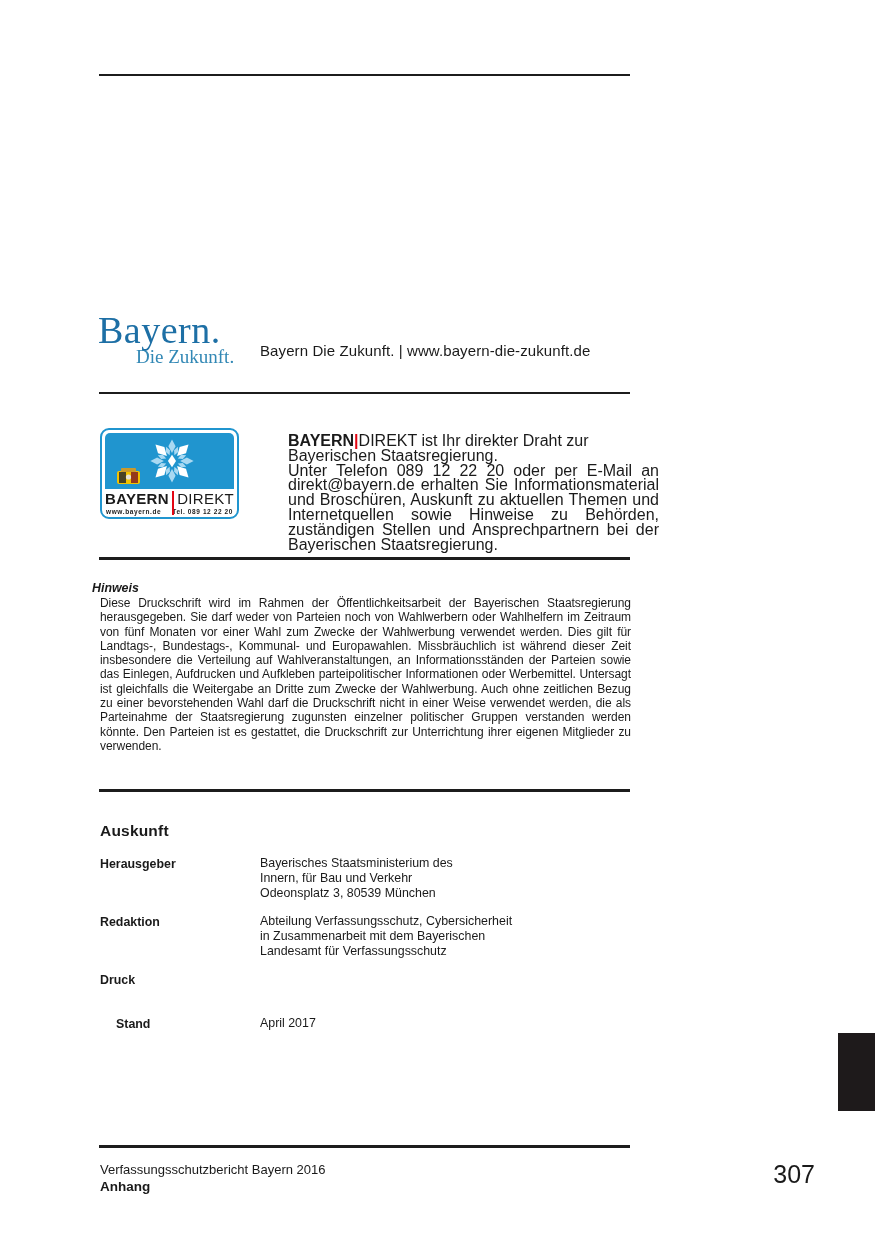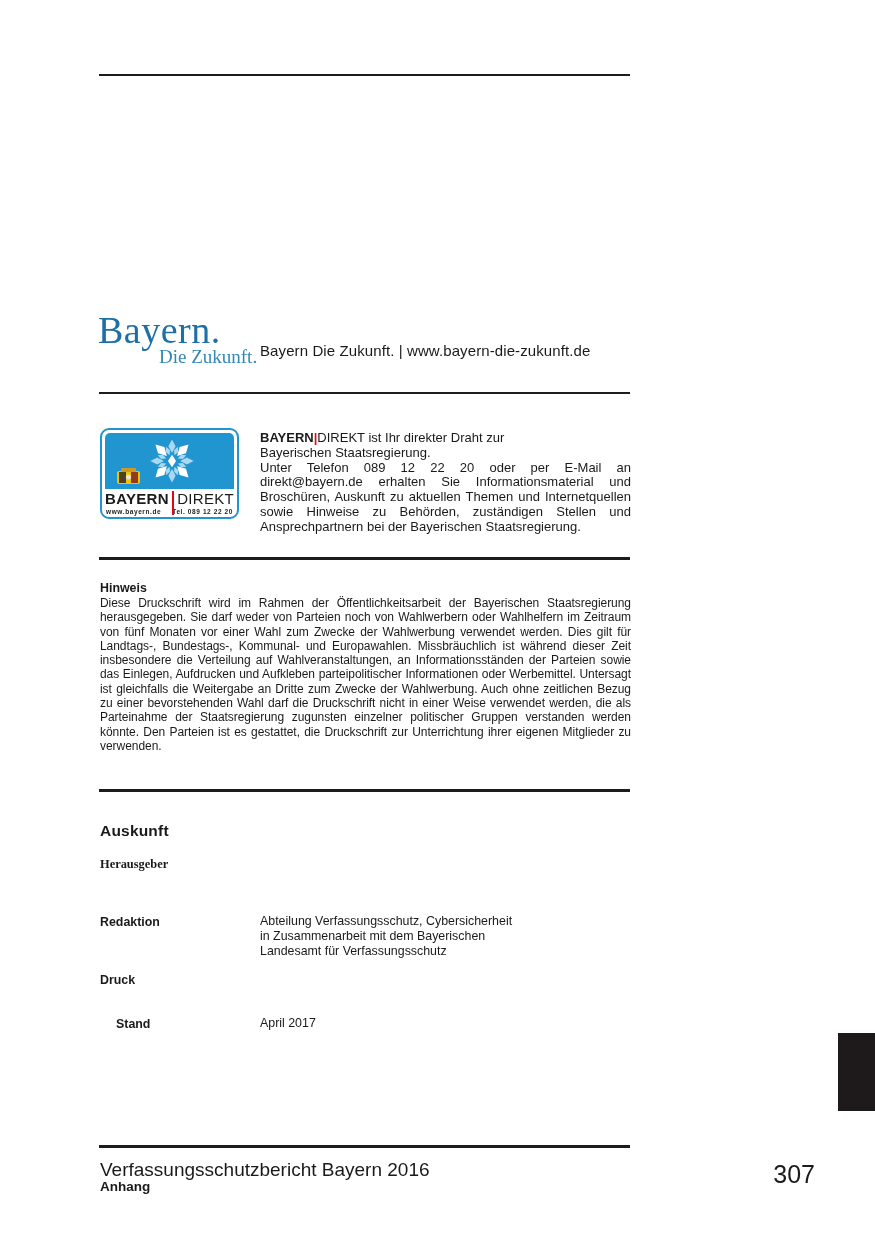--- a/index.html
+++ b/index.html
@@ -10,50 +10,50 @@
     font-family: "Liberation Sans", "DejaVu Sans", sans-serif;
     color: #1a1a1a;
     overflow: hidden;
     margin: 0 auto;
   }
   .abs { position: absolute; }
   .rule { background: #1c1c1c; }
 
   
   .wordmark { font-family: "Liberation Serif", "DejaVu Serif", serif; font-size: 38px; line-height: 1; letter-spacing: 0.5px; }
-  .claim    { font-family: "Liberation Serif", "DejaVu Serif", serif; font-size: 19px; line-height: 1; margin: -2px 0 0 61px; }
+  .claim    { font-family: "Liberation Serif", "DejaVu Serif", serif; font-size: 19px; line-height: 1; margin: -2px 0 0 38px; }
   .tagline  { font-size: 15px; letter-spacing: 0.1px; }
 
   
   .badge { width: 139px; height: 91px; border: 2px solid #2095cf; border-radius: 9px; background: #ffffff; padding: 3px; box-sizing: border-box; }
   .badge-blue { position: relative; width: 129px; height: 56px; background: #2095cf; border-radius: 5px 5px 0 0; }
   .badge-strip { position: relative; width: 129px; height: 27px; background: #ffffff; }
   .badge-row1 { display: flex; align-items: center; height: 17px; padding-top: 1px; }
   .badge-bold { font-weight: bold; font-size: 15px; letter-spacing: 0.3px; }
   .badge-reg  { font-size: 15px; letter-spacing: 0.3px; }
   .badge-bar  { width: 3px; height: 24px; background: #e30613; margin: 0 3px; position: relative; top: 4px; }
   .badge-row2 { display: flex; justify-content: space-between; font-size: 6.5px; font-weight: bold; letter-spacing: 0.6px; padding: 1px 1px 0 1px; color: #222; }
   .crest { position: absolute; left: 12px; bottom: 3px; }
 
   
-  .direkt-text { width: 371px; font-size: 13px; line-height: 14.8px; }
+  .direkt-text { width: 371px; font-size: 16px; line-height: 14.8px; margin-left: 28px; }
   .direkt-text .bold { font-weight: bold; }
   .direkt-text .redpipe { color: #e30613; font-weight: bold; }
   .preline { white-space: pre-line; }
   .just-block { display: block; text-align: justify; }
 
   .h-small { font-weight: bold; font-size: 12.4px; }
   .hinweis-body { width: 531px; font-size: 12px; line-height: 14.3px; text-align: justify; letter-spacing: -0.05px; }
 
   .impressum-h { font-weight: bold; font-size: 15.5px; letter-spacing: 0.2px; }
   .imp-label { font-weight: bold; font-size: 12.4px; }
   .imp-value { font-size: 12.4px; line-height: 15px; white-space: pre-line; }
   .urls { font-weight: bold; font-size: 12.4px; line-height: 15.5px; white-space: pre-line; }
 
-  .footer-title { font-size: 19px; line-height: 17px; }
+  .footer-title { font-size: 13px; line-height: 17px; }
   .footer-section { font-size: 13.5px; line-height: 17px; font-weight: bold; }
   .page-num { font-size: 25px; text-align: right; }
   .edge-tab { background: #1e1a1b; }
 </style>
 </head>
 <body>
 
 <div class="page">
 
   <div class="abs rule" style="left:99px; top:74px; width:531px; height:1.5px;"></div>
@@ -142,28 +142,31 @@
         <span>Tel. 089 12 22 20</span>
       </div>
     </div>
   </div>
 
   <p class="abs direkt-text" style="left:260px; top:418px;"><span class="bold">BAYERN</span><span class="redpipe">|</span><span>DIREKT</span> <span class="preline">ist Ihr direkter Draht zur
 Bayerischen Staatsregierung.</span><span class="just-block">Unter Telefon 089 12 22 20 oder per E-Mail an direkt@bayern.de erhalten Sie Informationsmaterial und Broschüren, Auskunft zu aktuellen Themen und Internetquellen sowie Hinweise zu Behörden, zuständigen Stellen und Ansprechpartnern bei der Bayerischen Staatsregierung.</span></p>
 
   <div class="abs rule" style="left:99px; top:557px; width:531px; height:2.5px;"></div>
 
-  <div class="abs h-small" style="left:100px; top:581px;">Hinweis</div>
+  <div class="abs h-small" style="left:92px; top:581px;font-style:italic;">Hinweis</div>
   <div class="abs hinweis-body" style="left:100px; top:596px;">Diese Druckschrift wird im Rahmen der Öffentlichkeitsarbeit der Bayerischen Staatsregierung herausgegeben. Sie darf weder von Parteien noch von Wahlwerbern oder Wahlhelfern im Zeitraum von fünf Monaten vor einer Wahl zum Zwecke der Wahlwerbung verwendet werden. Dies gilt für Landtags-, Bundestags-, Kommunal- und Europawahlen. Missbräuchlich ist während dieser Zeit insbesondere die Verteilung auf Wahlveranstaltungen, an Informationsständen der Parteien sowie das Einlegen, Aufdrucken und Aufkleben parteipolitischer Informationen oder Werbemittel. Untersagt ist gleichfalls die Weitergabe an Dritte zum Zwecke der Wahlwerbung. Auch ohne zeitlichen Bezug zu einer bevorstehenden Wahl darf die Druckschrift nicht in einer Weise verwendet werden, die als Parteinahme der Staatsregierung zugunsten einzelner politischer Gruppen verstanden werden könnte. Den Parteien ist es gestattet, die Druckschrift zur Unterrichtung ihrer eigenen Mitglieder zu verwenden.</div>
 
   <div class="abs rule" style="left:99px; top:789px; width:531px; height:3px;"></div>
 
   <div class="abs impressum-h" style="left:100px; top:822px;">Auskunft</div>
 
-  <div class="abs imp-label" style="left:100px; top:857px;font-family:Liberation Serif, serif;">Herausgeber</div>
+  <div class="abs imp-label" style="left:100px; top:857px;">Herausgeber</div>
+  <div class="abs imp-value" style="left:260px; top:856px;">Bayerisches Staatsministerium des
+Innern, für Bau und Verkehr
+Odeonsplatz 3, 80539 München</div>
 
   <div class="abs imp-label" style="left:100px; top:915px;">Redaktion</div>
   <div class="abs imp-value" style="left:260px; top:914px;">Abteilung Verfassungsschutz, Cybersicherheit
 in Zusammenarbeit mit dem Bayerischen
 Landesamt für Verfassungsschutz</div>
 
   <div class="abs imp-label" style="left:100px; top:973px;">Druck</div>
 
   <div class="abs imp-label" style="left:116px; top:1017px;">Stand</div>
   <div class="abs imp-value" style="left:260px; top:1016px;">April 2017</div>

